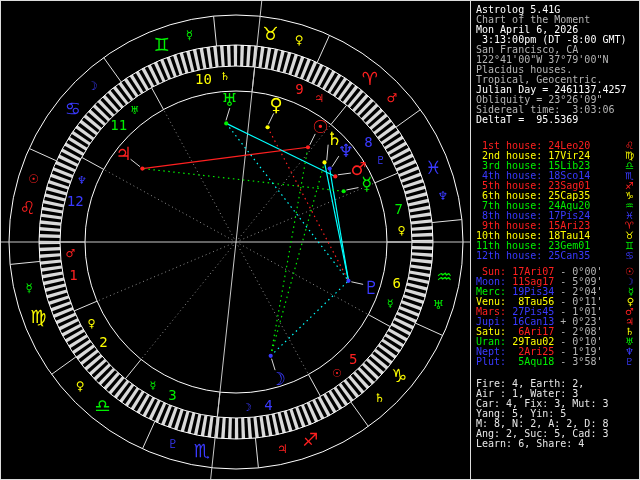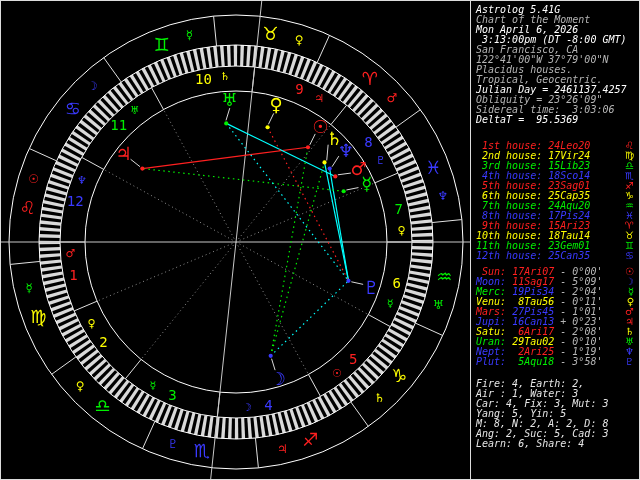--- a/index.html
+++ b/index.html
@@ -7,21 +7,21 @@
     position:relative;width:640px;height:480px;background:#000;
     box-sizing:border-box;border:1px solid #dcdcdc;overflow:hidden;
     font-family:"DejaVu Sans Mono",monospace;
   }
   #wheel{position:absolute;left:0;top:0;}
   #divider{position:absolute;left:469px;top:0;width:1px;height:480px;background:#dcdcdc;}
   #sidebar{
     position:absolute;left:470px;top:0;width:169px;height:480px;
     padding:4px 0 0 5px;box-sizing:border-box;
     font-family:"DejaVu Sans Mono",monospace;font-size:10px;line-height:10px;
-    white-space:pre;overflow:hidden;font-style:italic;
+    white-space:pre;overflow:hidden;
   }
   .sb-line{position:relative;height:10px;}
   .sb-glyph{position:absolute;right:6px;top:0;font-family:"DejaVu Sans",sans-serif;font-size:10px;line-height:10px;}
   .gap-a{height:16px;}
   .gap-b{height:6px;}
   .gap-c{height:12px;}
   svg text{user-select:none;}
 </style>
 </head>
 <body>

